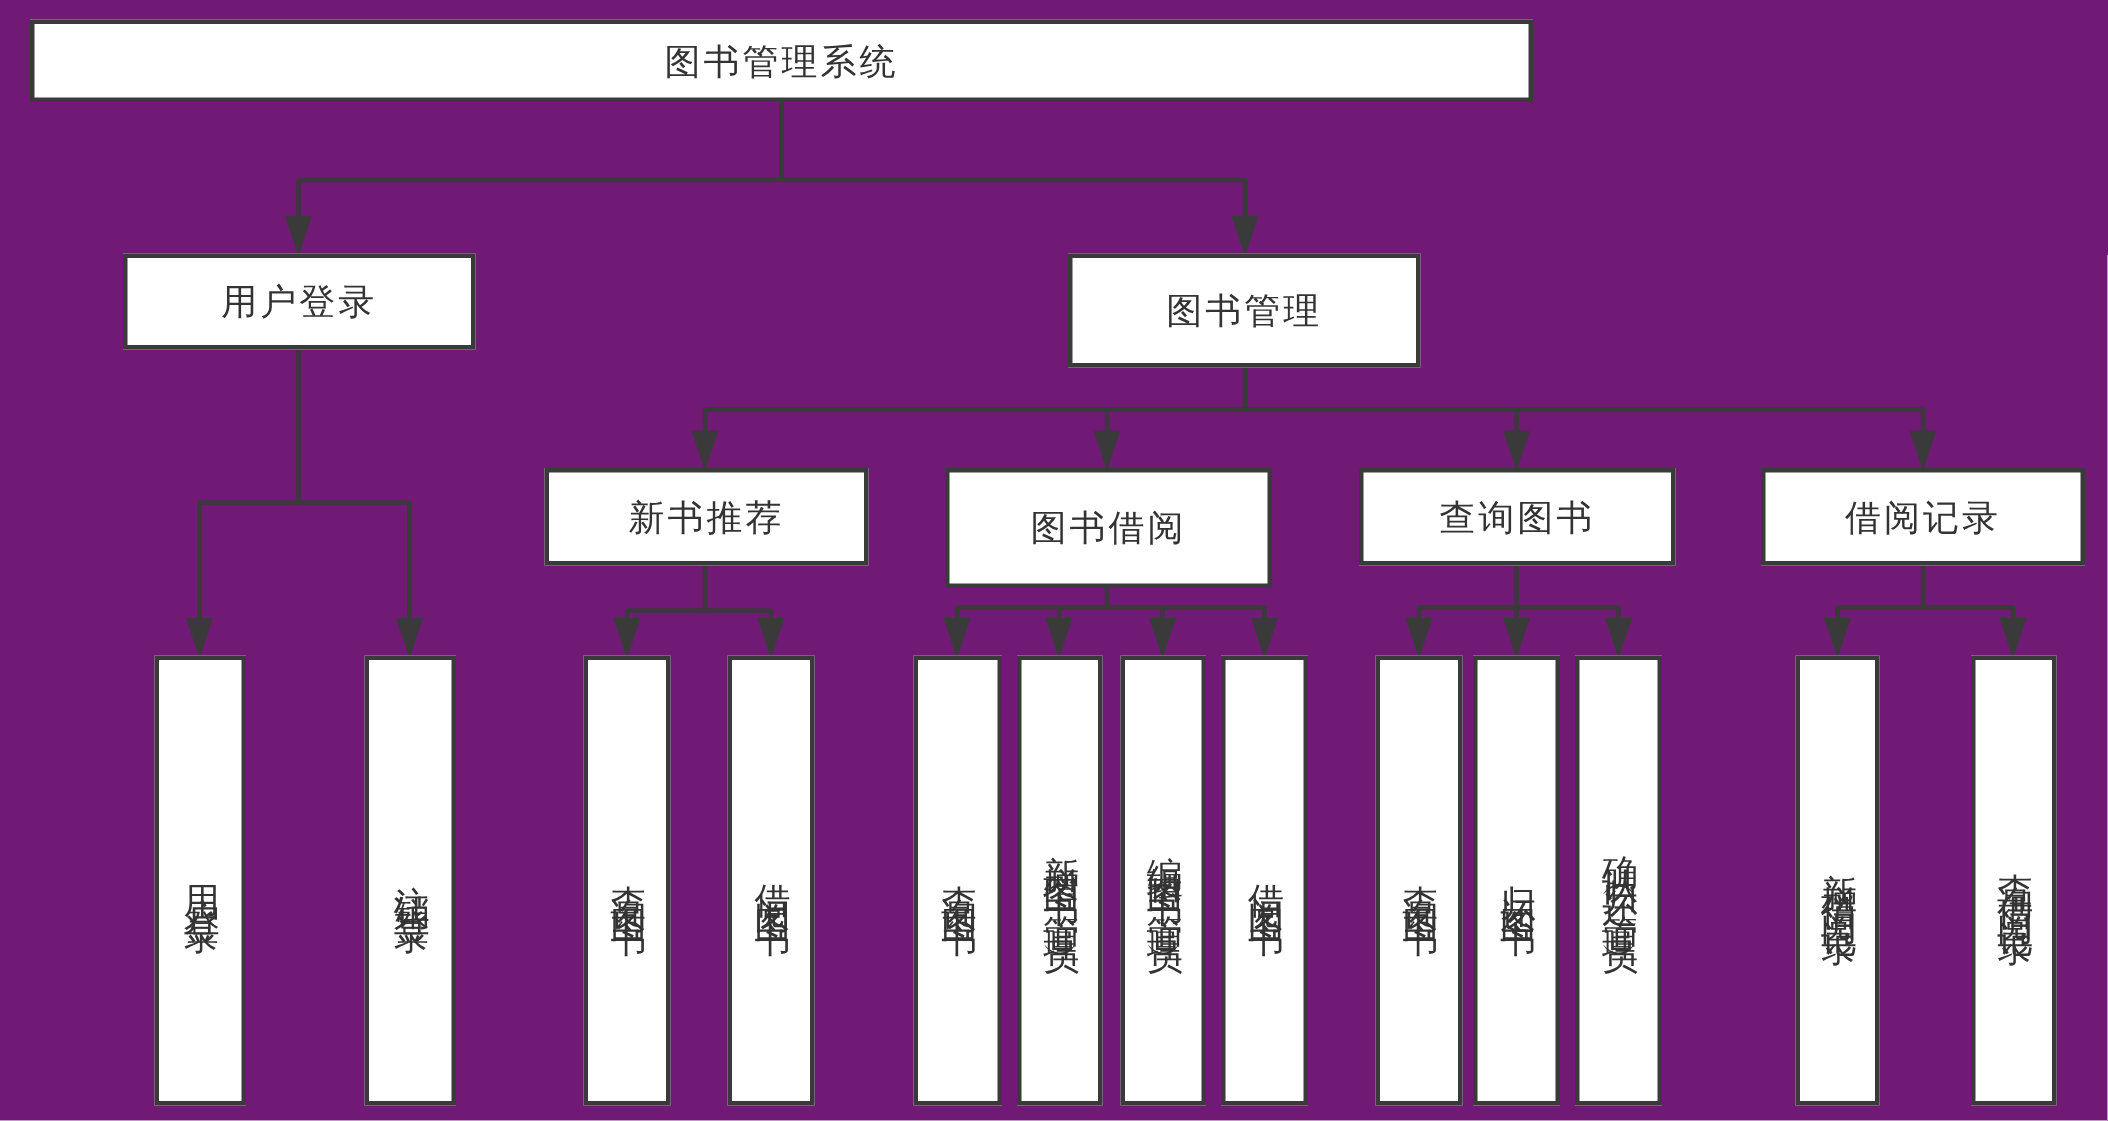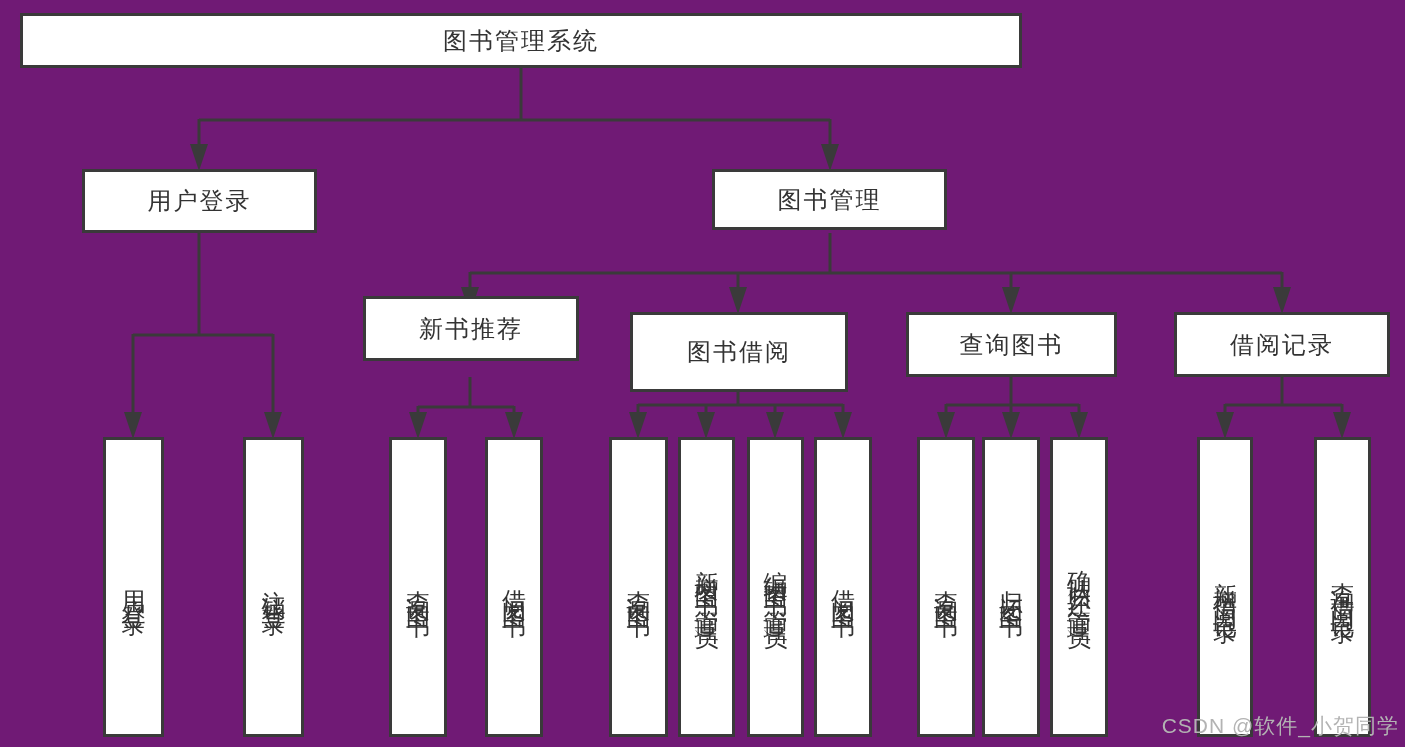--- a/index.html
+++ b/index.html
@@ -97,25 +97,25 @@
     </g>
   </svg>
 
   <div class="box" style="left:20px;top:13px;width:1002px;height:55px">
     <span class="hlabel">图书管理系统</span>
   </div>
 
   <div class="box" style="left:82px;top:169px;width:235px;height:64px">
     <span class="hlabel">用户登录</span>
   </div>
-  <div class="box" style="left:712px;top:169px;width:235px;height:61px">
+  <div class="box" style="left:712px;top:169px;width:235px;height:76px">
     <span class="hlabel">图书管理</span>
   </div>
 
-  <div class="box" style="left:363px;top:296px;width:216px;height:65px">
+  <div class="box" style="left:363px;top:312px;width:216px;height:65px">
     <span class="hlabel">新书推荐</span>
   </div>
   <div class="box" style="left:630px;top:312px;width:218px;height:80px">
     <span class="hlabel">图书借阅</span>
   </div>
   <div class="box" style="left:906px;top:312px;width:211px;height:65px">
     <span class="hlabel">查询图书</span>
   </div>
   <div class="box" style="left:1174px;top:312px;width:216px;height:65px">
     <span class="hlabel">借阅记录</span>
@@ -154,15 +154,14 @@
   <div class="box leaf" style="left:1050px;top:437px;width:58px;height:300px">
     <span class="vtext">确认归还（管理员）</span>
   </div>
   <div class="box leaf" style="left:1197px;top:437px;width:56px;height:300px">
     <span class="vtext">新增借阅记录</span>
   </div>
   <div class="box leaf" style="left:1314px;top:437px;width:57px;height:300px">
     <span class="vtext">查询借阅记录</span>
   </div>
 
-  <div class="watermark">CSDN @软件_小贺同学</div>
 
 </div>
 
 </body></html>

